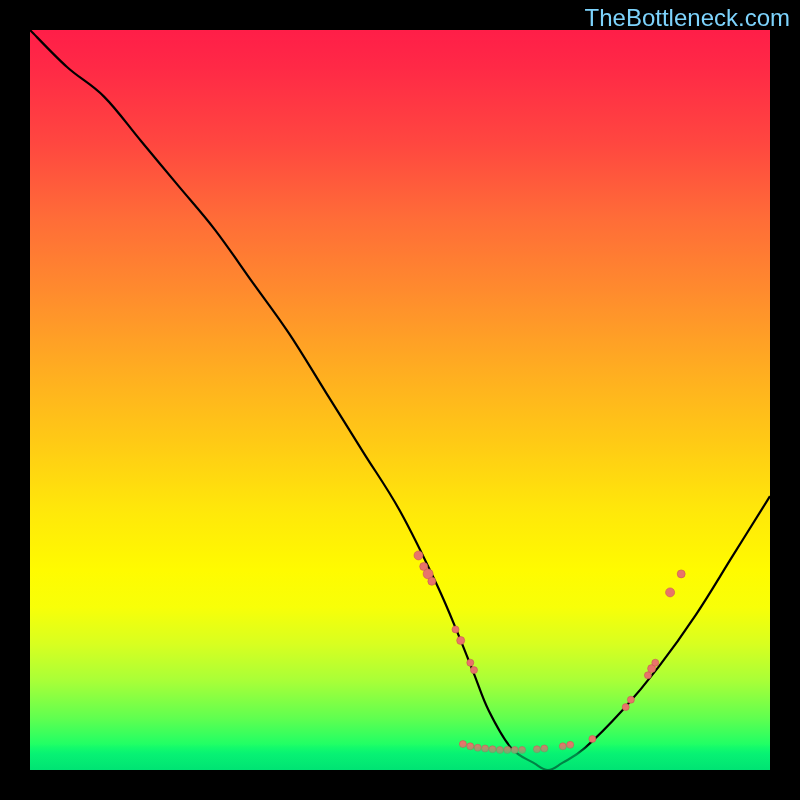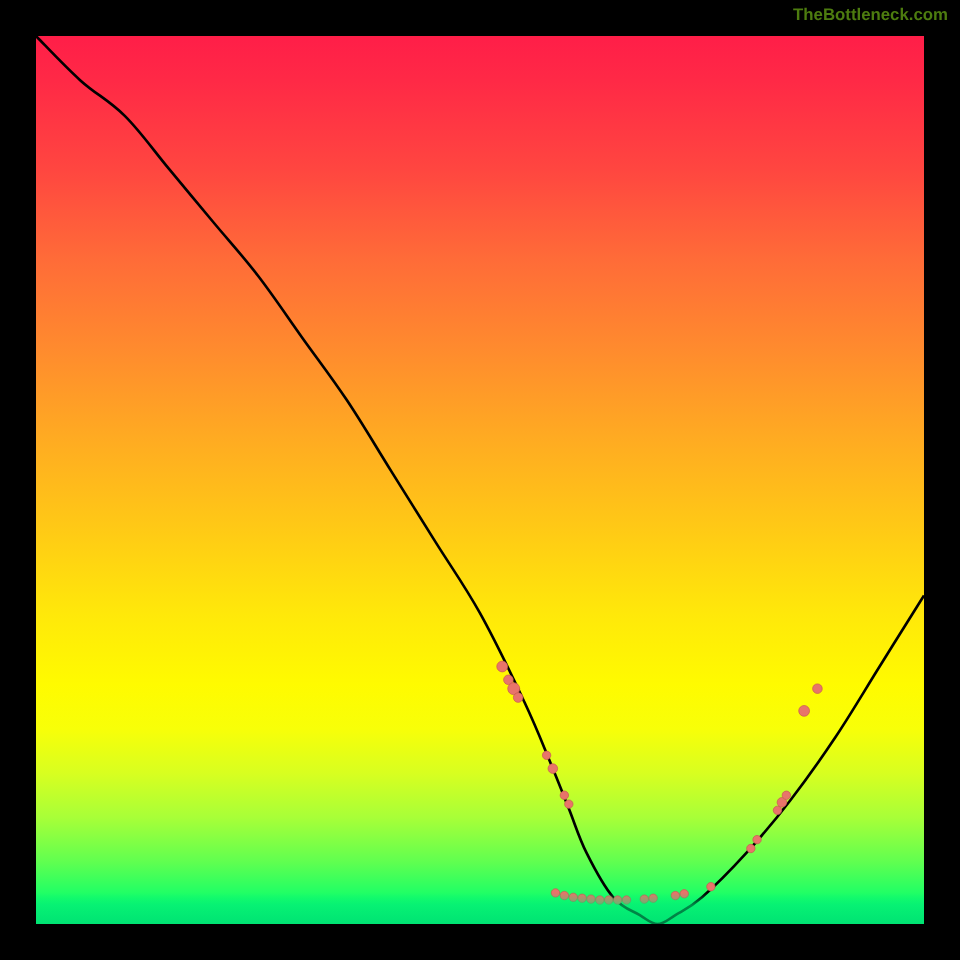--- a/index.html
+++ b/index.html
@@ -8,23 +8,23 @@
     height: 800px;
     background: #000;
     position: relative;
     overflow: hidden;
     font-family: Arial, sans-serif;
   }
   .watermark {
     position: absolute;
     top: 4px;
     right: 10px;
-    color: #4d7c0f;
-    font-size: 14px;
-    font-weight: 700;
+    color: #7dd3fc;
+    font-size: 24px;
+    font-weight: 400;
     z-index: 10;
   }
   .plot-area {
     position: absolute;
     left: 30px;
     top: 30px;
     width: 740px;
     height: 740px;
   }
   .gradient-bg {

